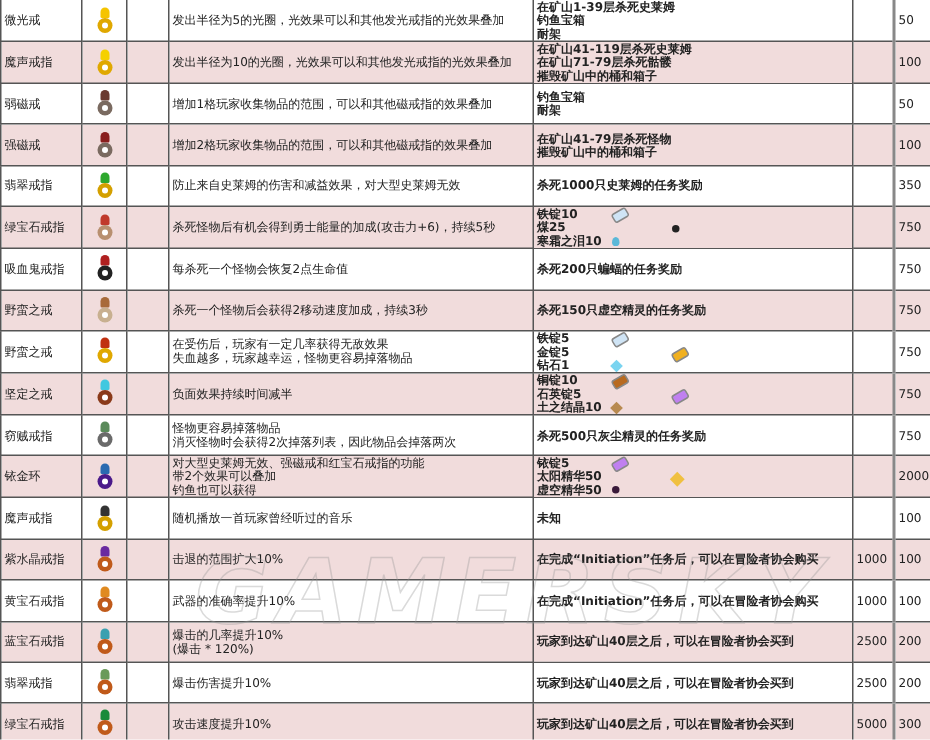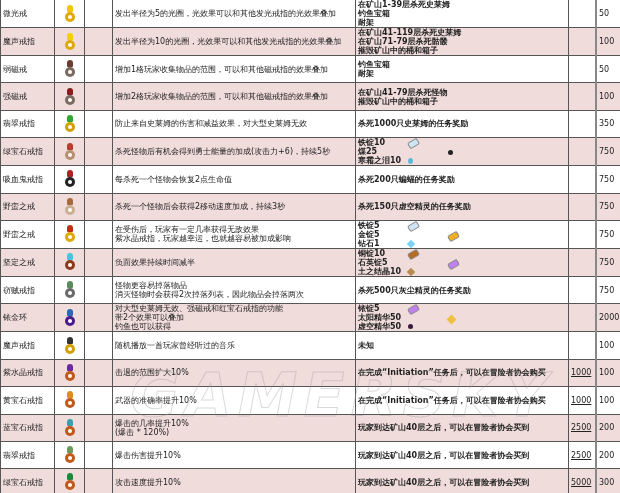--- a/index.html
+++ b/index.html
@@ -7,21 +7,21 @@
          font-family:"DejaVu Sans","Liberation Sans",sans-serif; font-size:8px; color:#222; }
   table { border-collapse:collapse; table-layout:fixed; position:absolute; left:0; top:-1px; width:622px; }
   td { border:1px solid #555; padding:0 2px; vertical-align:middle; line-height:9px; overflow:hidden; white-space:nowrap; }
   tr { height:27.4px; }
   tr.alt td { background:#f1dcdc; }
   td.c1 { width:49px;margin-top:15px; }
   td.c2 { width:29px; text-align:center; padding:0; }
   td.c3 { width:23px; }
   td.c4 { width:238px; }
   td.c5 { width:208px; position:relative; }
-  td.c6 { width:22px;text-decoration:underline; }
+  td.c6 { width:22px; }
   td.c7 { width:22px; border-left:2px solid #888; }
   .lines div { white-space:nowrap; }
   .mats { position:relative;font-weight:bold; }
   .gem { position:absolute; display:inline-block; }
   .ring { display:inline-block; position:relative; width:12px; height:18px; }
   .ring .band { position:absolute; left:1px; bottom:0; width:10px; height:10px; border-radius:50%; }
   .ring .band::after { content:""; position:absolute; left:3px; top:3px; width:4px; height:4px; border-radius:50%; background:#fff; }
   .ring .top { position:absolute; left:3px; top:1px; width:6px; height:7px; border-radius:3px 3px 1px 1px; }
   .watermark { position:absolute; left:130px; top:360px; font-family:"DejaVu Sans",sans-serif; font-size:60px;
                font-weight:bold; font-style:italic; color:transparent; -webkit-text-stroke:1px rgba(150,150,150,0.35);
@@ -162,21 +162,21 @@
         </td>
         <td class="c6"></td>
         <td class="c7">750</td>
       </tr>
       <tr>
         <td class="c1">野蛮之戒</td>
         <td class="c2"><span class="ring"><span class="top" style="background:#c03010"></span><span class="band" style="background:#e0a800"></span></span></td>
         <td class="c3"></td>
         <td class="c4 lines">
           <div>在受伤后，玩家有一定几率获得无敌效果</div>
-          <div>紫水晶戒指，玩家越幸运，也就越容易被加成影响</div>
+          <div>失血越多，玩家越幸运，怪物更容易掉落物品</div>
         </td>
         <td class="c5 lines">
           <div class="mats">
             <div>铁锭5</div>
             <div>金锭5</div>
             <div>钻石1</div>
             <span class="gem" style="left:50px;top:2px;width:9px;height:5px;border-radius:2px;transform:rotate(-30deg);background:#cfe4f5;border:1px solid #888;"></span>
             <span class="gem" style="left:90px;top:12px;width:9px;height:5px;border-radius:2px;transform:rotate(-30deg);background:#f0b020;border:1px solid #888;"></span>
             <span class="gem" style="left:50px;top:20px;width:6px;height:6px;transform:rotate(45deg);background:#7ad4f0;"></span>
           </div>

